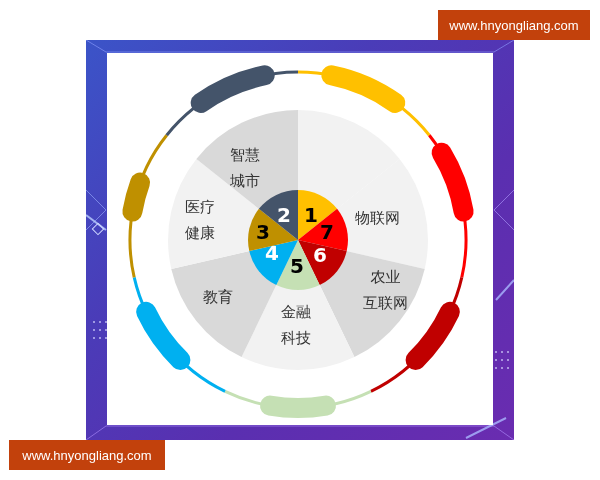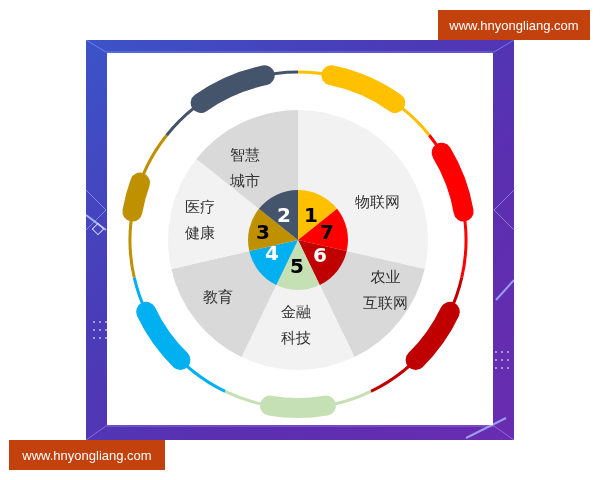--- a/index.html
+++ b/index.html
@@ -118,21 +118,21 @@
     </svg>
 
     <div class="num" style="left:194px;top:150px;color:#000000;">1</div>
     <div class="num" style="left:210px;top:167px;color:#000000;">7</div>
     <div class="num" style="left:203px;top:190px;color:#ffffff;">6</div>
     <div class="num" style="left:180px;top:201px;color:#000000;">5</div>
     <div class="num" style="left:155px;top:188px;color:#ffffff;">4</div>
     <div class="num" style="left:146px;top:167px;color:#000000;">3</div>
     <div class="num" style="left:167px;top:150px;color:#ffffff;">2</div>
 
-    <div class="seg-label" style="left:248px;top:136px;">物联网</div>
+    <div class="seg-label" style="left:248px;top:152px;">物联网</div>
     <div class="seg-label" style="left:174px;top:246px;">金融
 科技</div>
     <div class="seg-label" style="left:256px;top:211px;">农业
 互联网</div>
     <div class="seg-label" style="left:96px;top:233px;font-family:Liberation Mono, monospace;">教育</div>
     <div class="seg-label" style="left:78px;top:141px;">医疗
 健康</div>
     <div class="seg-label" style="left:123px;top:77px;margin-top:12px;">智慧
 城市</div>
   </div>

